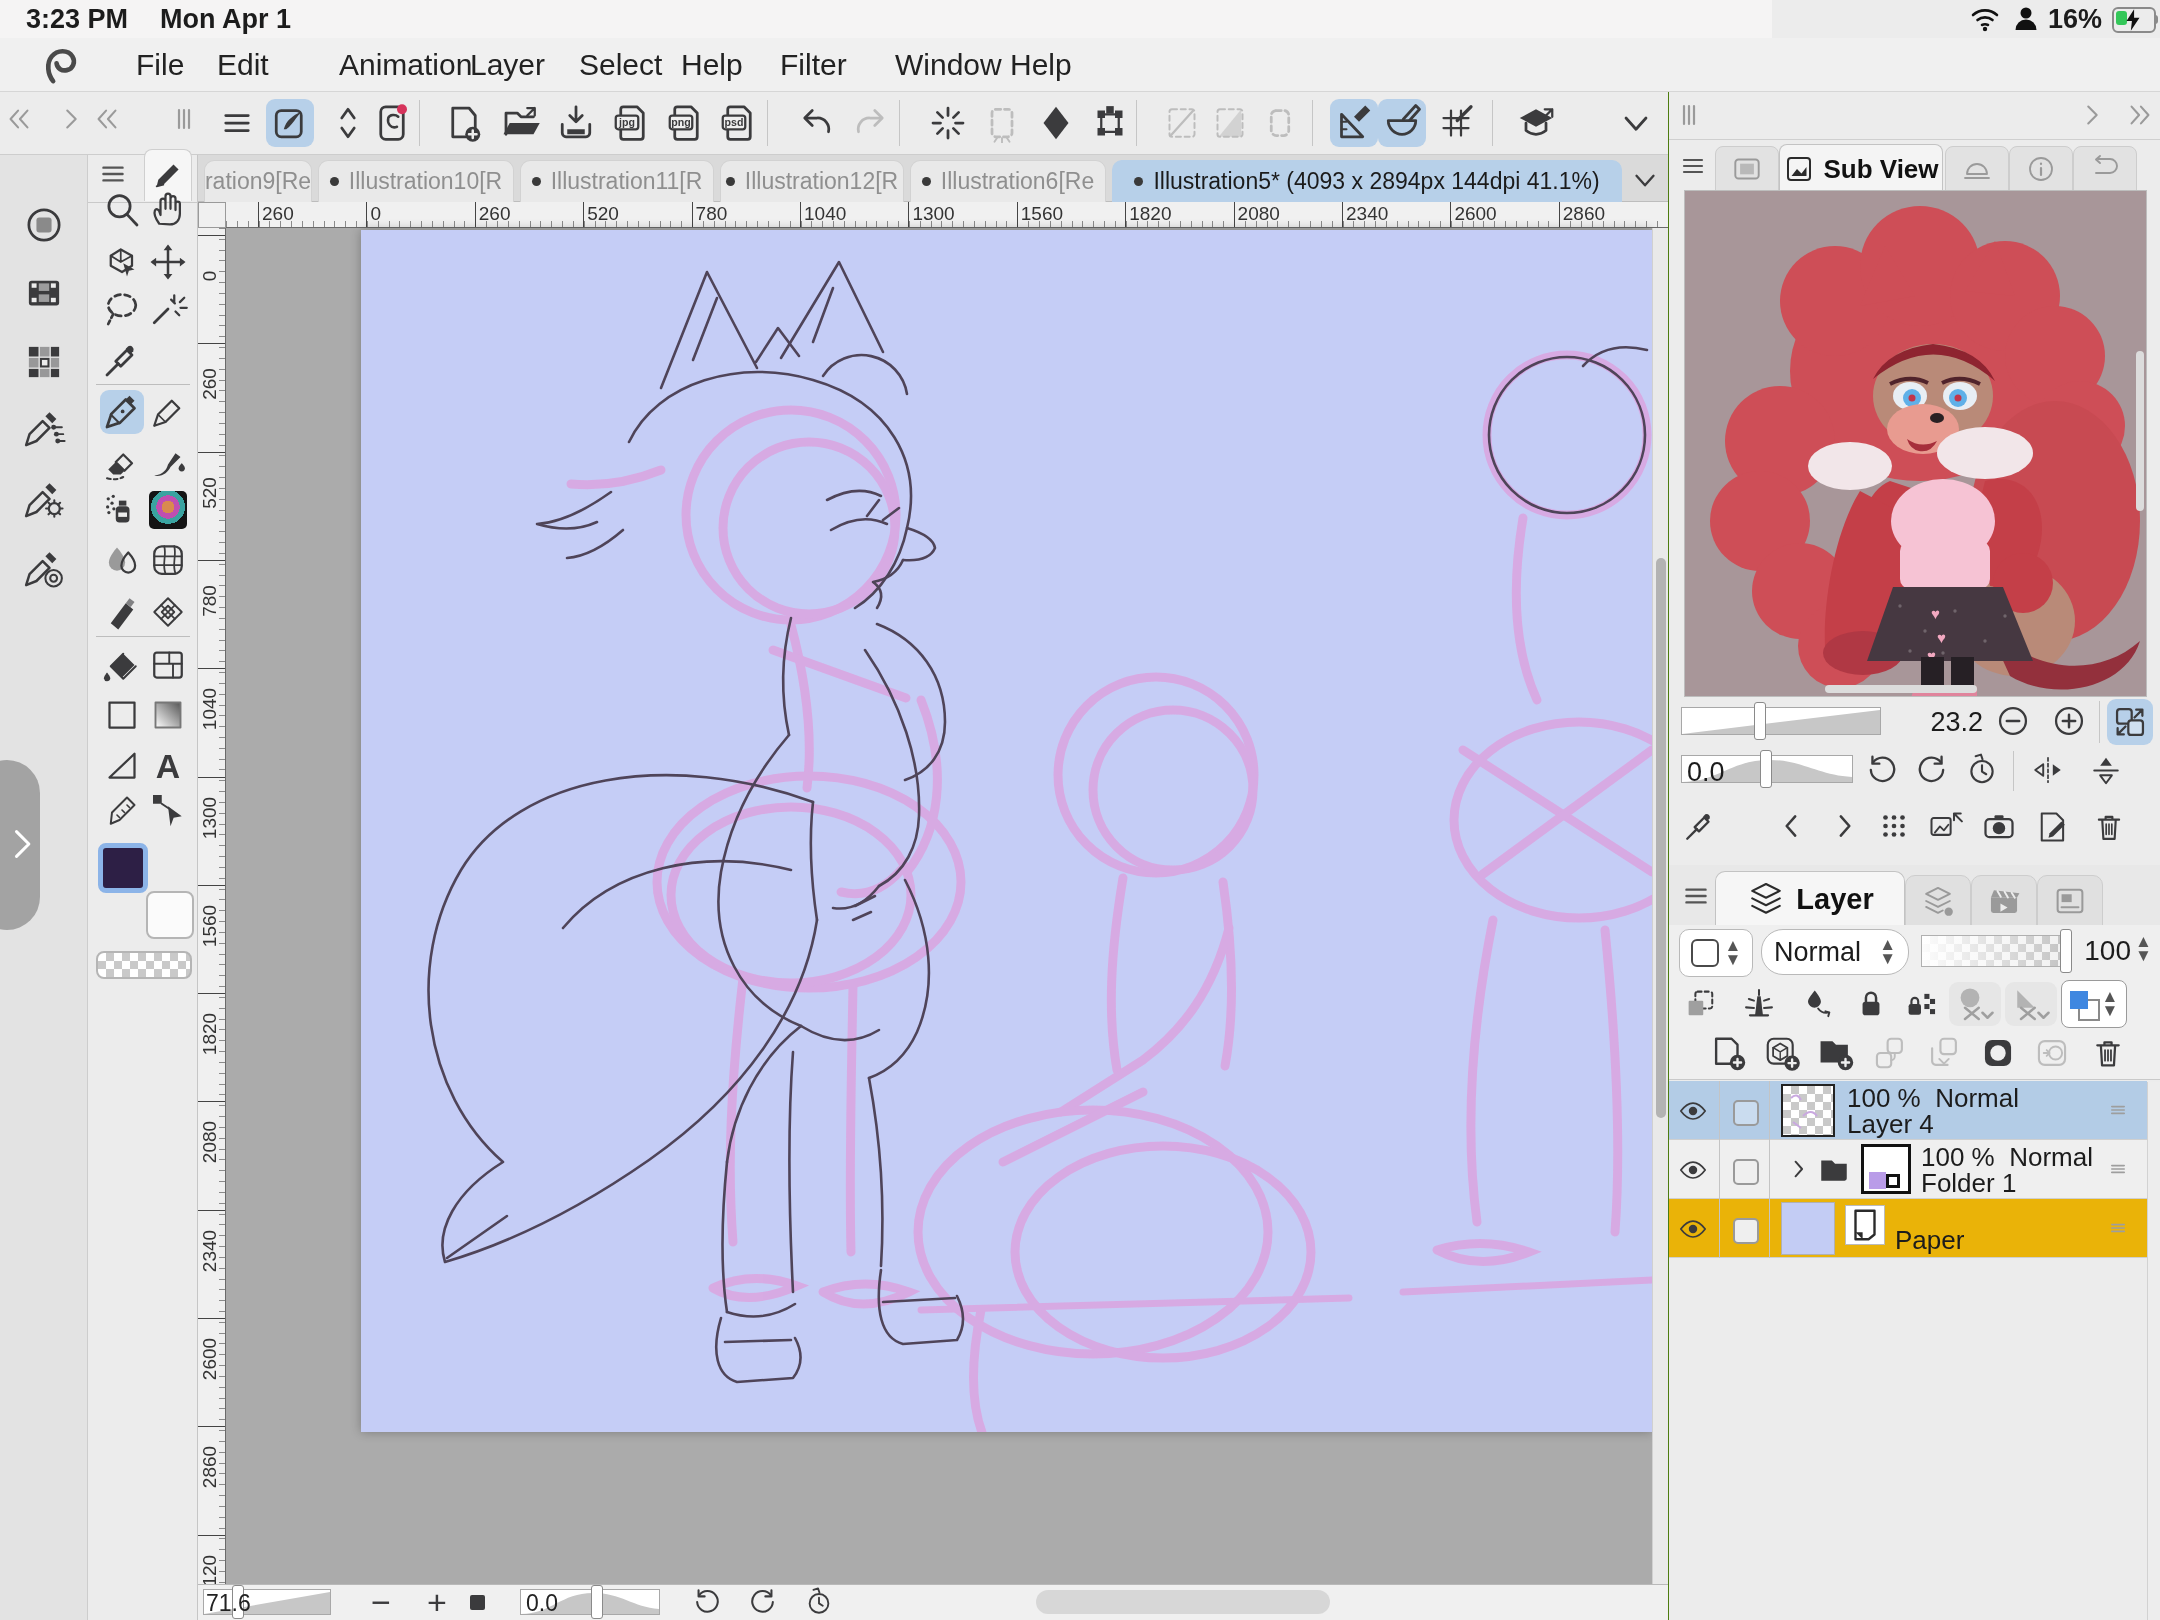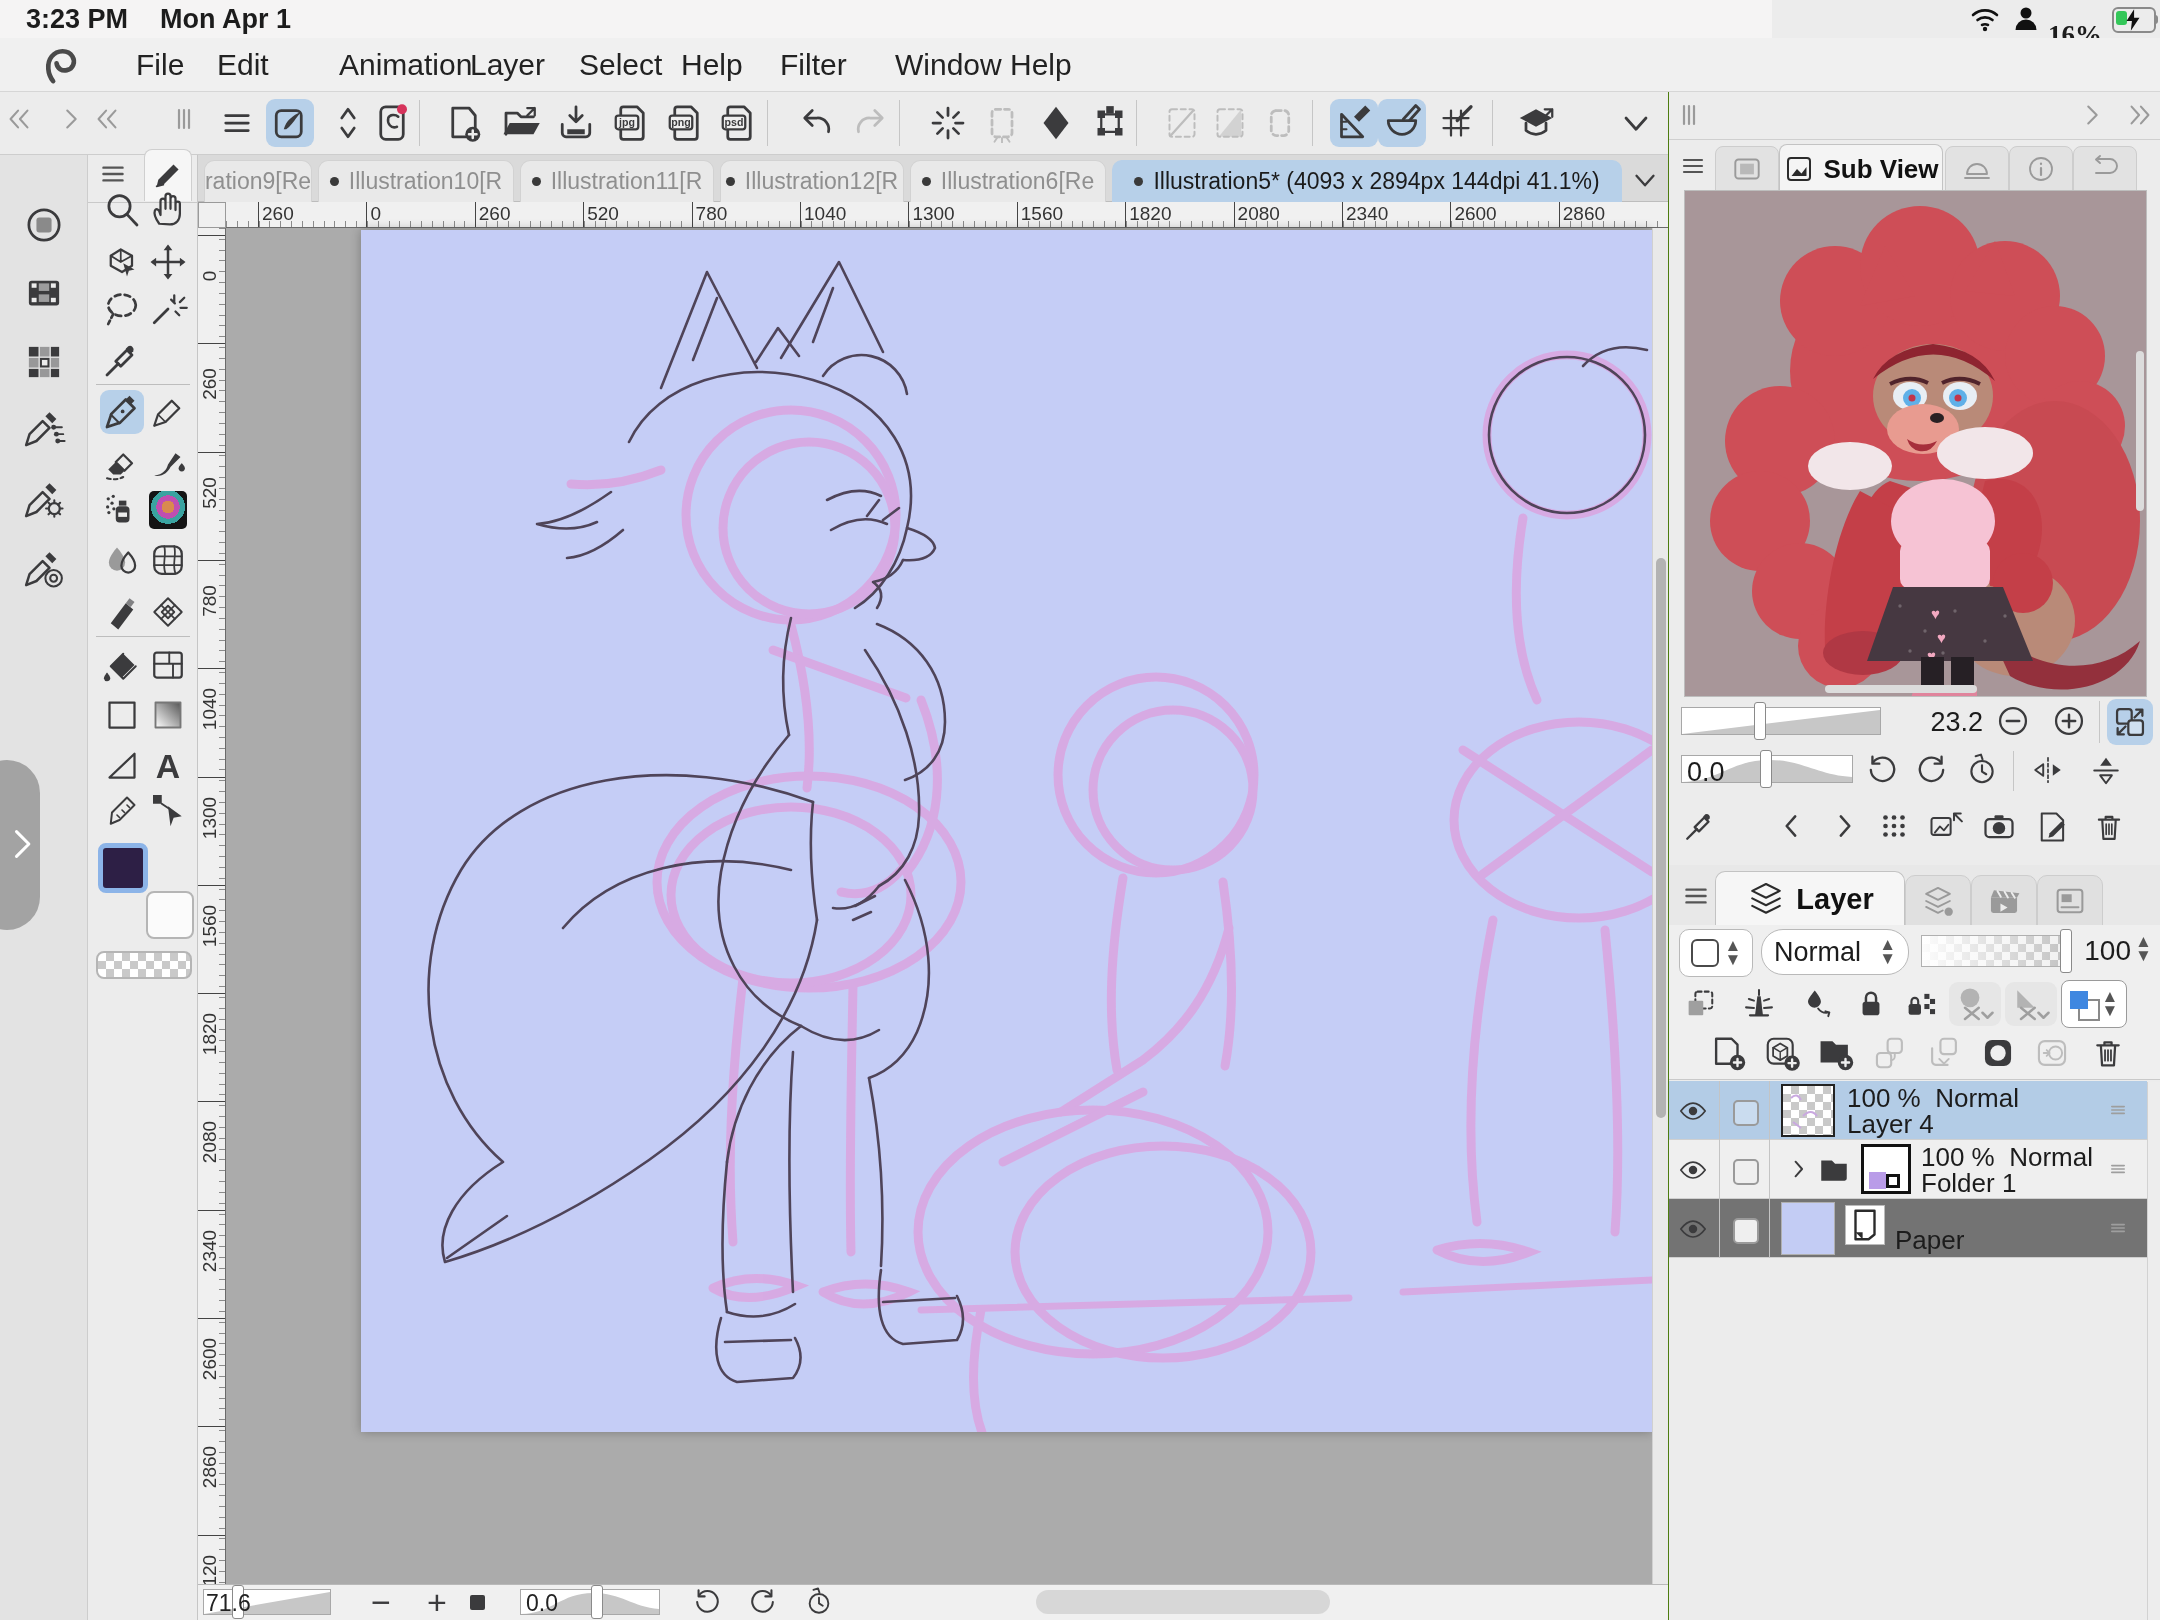--- a/index.html
+++ b/index.html
@@ -45,21 +45,21 @@
           <path d="M4 12a18 18 0 0124 0M8.5 17a12 12 0 0115 0M13 22a6.5 6.5 0 016 0" stroke-width="2.6"></path>
           <circle cx="16" cy="26" r="2.2" fill="currentColor" stroke="none"></circle>
         </svg>
       </span>
     <span class="abs ic" style="left:2010px;top:3px;width:32px;height:32px;color:#111;">
         <svg viewBox="0 0 32 32" fill="none" stroke="currentColor" stroke-width="2.2" stroke-linecap="round" stroke-linejoin="round">
           <circle cx="16" cy="10" r="5.5" fill="currentColor" stroke="none"></circle>
           <path d="M5.5 27a10.5 10.5 0 0121 0z" fill="currentColor" stroke="none"></path>
         </svg>
       </span>
-    <span class="abs" style="left:2048px;top:20px;font-size:27px;font-weight:bold;font-family:Liberation Serif, serif;">16%</span>
+    <span class="abs" style="left:2048px;top:4px;font-size:27px;font-weight:bold;">16%</span>
     <span class="abs" style="left:2112px;top:7px;width:40px;height:22px;border:2px solid #8a8a8a;border-radius:6px;">
       <span class="abs" style="left:2px;top:2px;width:11px;height:14px;background:#34c759;border-radius:3px;"></span>
       <svg class="abs" style="left:6px;top:-2px;width:26px;height:26px;" viewBox="0 0 24 24">
           <path d="M13 2L6 13h5l-1 9 8-12h-5z" fill="#111"></path>
         </svg>
       <span class="abs" style="left:40px;top:6px;width:4px;height:9px;background:#8a8a8a;border-radius:0 3px 3px 0;"></span>
     </span>
   </div>
 
   <div class="abs" style="left:0;top:38px;width:2160px;height:54px;background:#f0f0f0;border-bottom:1px solid #d6d6d6;box-sizing:border-box;">
@@ -1360,21 +1360,21 @@
         <div class="abs" style="left: 252px; top: 4px; font-size: 26px; line-height: 26px;">
           <div>100 %&nbsp;&nbsp;Normal</div>
           <div>Folder 1</div>
         </div>
         <div class="grip3 ic">
           <svg viewBox="0 0 32 32" fill="none" stroke="currentColor" stroke-width="2.2" stroke-linecap="round" stroke-linejoin="round">
             <path d="M7 11h18M7 16h18M7 21h18" stroke-width="2.4"></path>
           </svg>
         </div>
       </div>
-      <div class="lrow" style="left: 0px; top: 1107px; width: 478px; background: #737373;">
+      <div class="lrow" style="left: 0px; top: 1107px; width: 478px; background: #eab308;">
         <div class="abs ic" style="left: 8px; top: 15px; width: 32px; height: 30px; color: rgb(59, 59, 61);">
           <svg viewBox="0 0 32 32" fill="none" stroke="currentColor" stroke-width="2.2" stroke-linecap="round" stroke-linejoin="round">
             <path d="M3 16c4.5-6 9-8.5 13-8.5S24.5 10 29 16c-4.5 6-9 8.5-13 8.5S7.5 22 3 16z" stroke-width="1.8"></path>
             <circle cx="16" cy="16" r="4.5" fill="currentColor" stroke="none"></circle>
           </svg>
         </div>
         <div class="abs" style="left: 50px; top: 0px; width: 1px; height: 59px; background: rgb(196, 196, 196);"></div>
         <div class="abs" style="left: 64px; top: 19px; width: 22px; height: 22px; border: 2px solid rgb(154, 154, 154); border-radius: 5px; background: rgb(239, 239, 239);"></div>
         <div class="abs" style="left: 100px; top: 0px; width: 1px; height: 59px; background: rgb(196, 196, 196);"></div>
         <div class="abs" style="left: 112px; top: 3px; width: 54px; height: 53px; background: rgb(195, 204, 244); border: 1px solid rgb(176, 176, 176); box-sizing: border-box;"></div>

